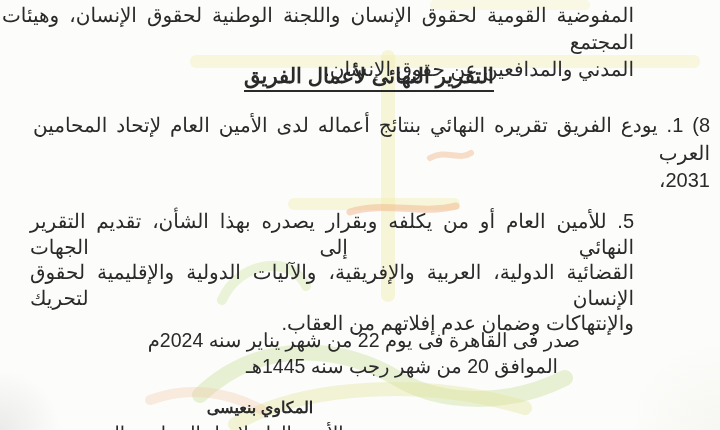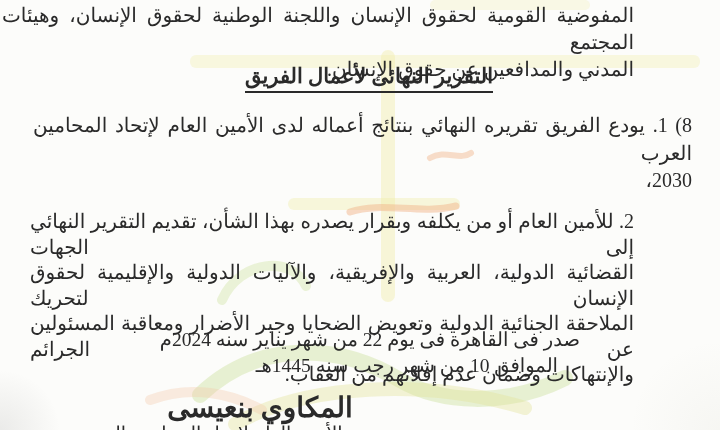--- a/index.html
+++ b/index.html
@@ -1,50 +1,50 @@
 <!DOCTYPE html>
 <html lang="ar" dir="rtl"><head>
 <meta charset="utf-8">
 <style>
   html,body{margin:0;padding:0;}
   .page{
     position:relative;
     width:720px;height:430px;
     overflow:hidden;
     direction:rtl;
-    font-family:Liberation Serif, serif;
+    font-family:Liberation Sans, sans-serif;
     background:
       radial-gradient(circle at 0% 100%, rgba(80,80,80,0.10), rgba(80,80,80,0) 60px),
       radial-gradient(circle at 100% 100%, rgba(150,150,120,0.06), rgba(150,150,120,0) 90px),
       #fcfcfa;
   }
   .wm{position:absolute;top:0;right:0;z-index:0;}
   .content{position:absolute;inset:0;z-index:1;}
   .block{position:absolute;}
   .line{font-size:20px;line-height:27px;white-space:normal;}
   .just{text-align:justify;text-align-last:justify;}
   .last{text-align:right;text-align-last:right;}
   .intro{top:2px;right:86px;left:2px;}
   .heading-wrap{position:absolute;top:64px;right:2px;left:20px;text-align:center;}
   .heading{
     display:inline-block;
     font-size:21px;font-weight:bold;
     padding-bottom:2px;
     border-bottom:2.5px solid #2a2a2a;
   }
-  .clause1{top:112px;right:28px;left:33px;}
+  .clause1{top:112px;right:10px;left:33px;}
   .clause1 .line{line-height:27.5px;}
   .clause2{top:209px;right:86px;left:30px;}
   .clause2 .line{line-height:25.5px;}
   .date-block{top:327px;right:140px;left:89px;text-align:right;}
   .date-block .line{font-size:19.5px;line-height:26px;text-align:right;}
   .date-hijri{padding-right:22px;}
   .sig-name{
     position:absolute;top:395px;left:150px;width:220px;
-    text-align:center;font-size:28px;font-weight:bold;line-height:26px;
+    text-align:center;font-size:16px;font-weight:bold;line-height:26px;
   }
   .sig-title-clip{
     position:absolute;top:422px;left:30px;width:360px;height:8px;
     overflow:hidden;
   }
   .sig-title{
     text-align:center;font-size:19px;line-height:24px;color:#2a2a2a;
   }
   .ink{color:#2a2a2a;}
 </style>
@@ -75,33 +75,32 @@
       <div class="line just">المفوضية القومية لحقوق الإنسان واللجنة الوطنية لحقوق الإنسان، وهيئات المجتمع</div>
       <div class="line last">المدني والمدافعين عن حقوق الإنسان.</div>
     </div>
 
     <div class="heading-wrap">
       <span class="heading">التقرير النهائى لأعمال الفريق</span>
     </div>
 
     <div class="block clause1">
       <div class="line just">8) 1. يودع الفريق تقريره النهائي بنتائج أعماله لدى الأمين العام لإتحاد المحامين العرب</div>
-      <div class="line last">2030،</div>
+      <div class="line last">2031،</div>
     </div>
 
     <div class="block clause2">
-      <div class="line just">2. للأمين العام أو من يكلفه وبقرار يصدره بهذا الشأن، تقديم التقرير النهائي إلى الجهات</div>
+      <div class="line just">5. للأمين العام أو من يكلفه وبقرار يصدره بهذا الشأن، تقديم التقرير النهائي إلى الجهات</div>
       <div class="line just">القضائية الدولية، العربية والإفريقية، والآليات الدولية والإقليمية لحقوق الإنسان لتحريك</div>
-      <div class="line just">الملاحقة الجنائية الدولية وتعويض الضحايا وجبر الأضرار ومعاقبة المسئولين عن الجرائم</div>
       <div class="line last">والإنتهاكات وضمان عدم إفلاتهم من العقاب.</div>
     </div>
 
     <div class="block date-block">
       <div class="line">صدر فى القاهرة فى يوم 22 من شهر يناير سنه 2024م</div>
-      <div class="line date-hijri">الموافق 10 من شهر رجب سنه 1445هـ</div>
+      <div class="line date-hijri">الموافق 20 من شهر رجب سنه 1445هـ</div>
     </div>
 
     <div class="sig-name">المكاوي بنعيسى</div>
     <div class="sig-title-clip">
       <div class="sig-title">الأمين العام لاتحاد المحامين العرب</div>
     </div>
 
   </div>
 </div>
 

